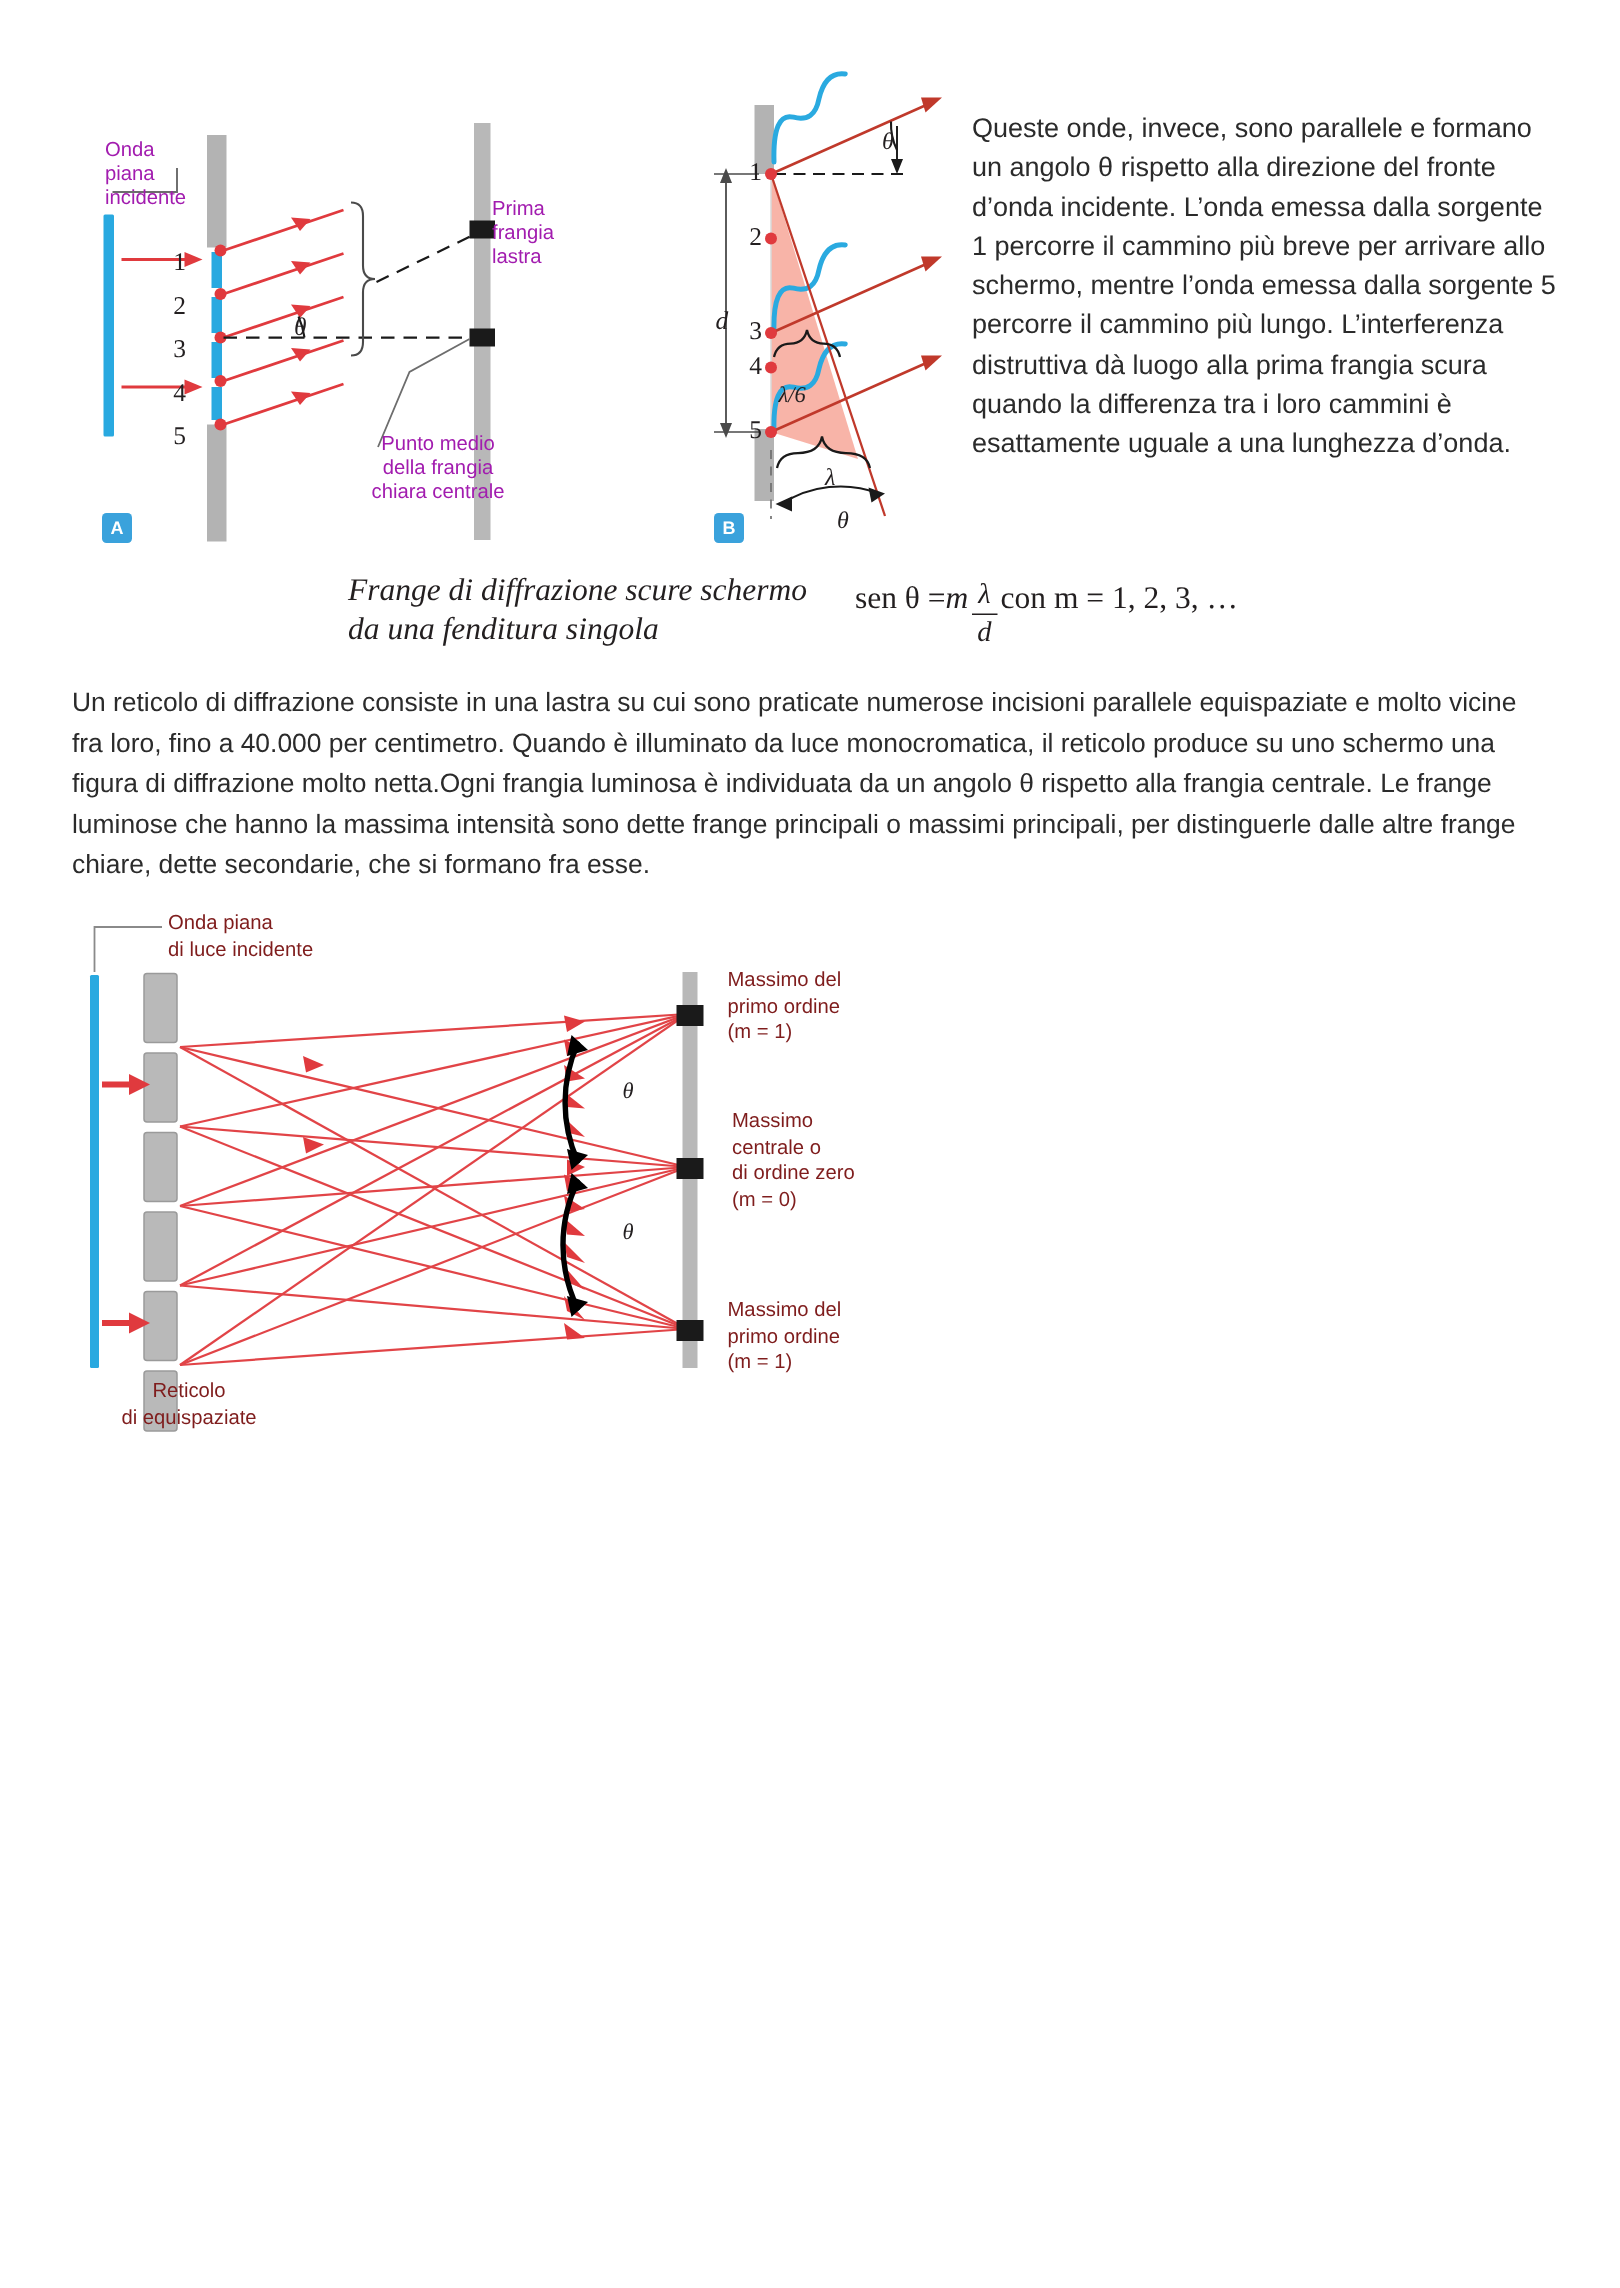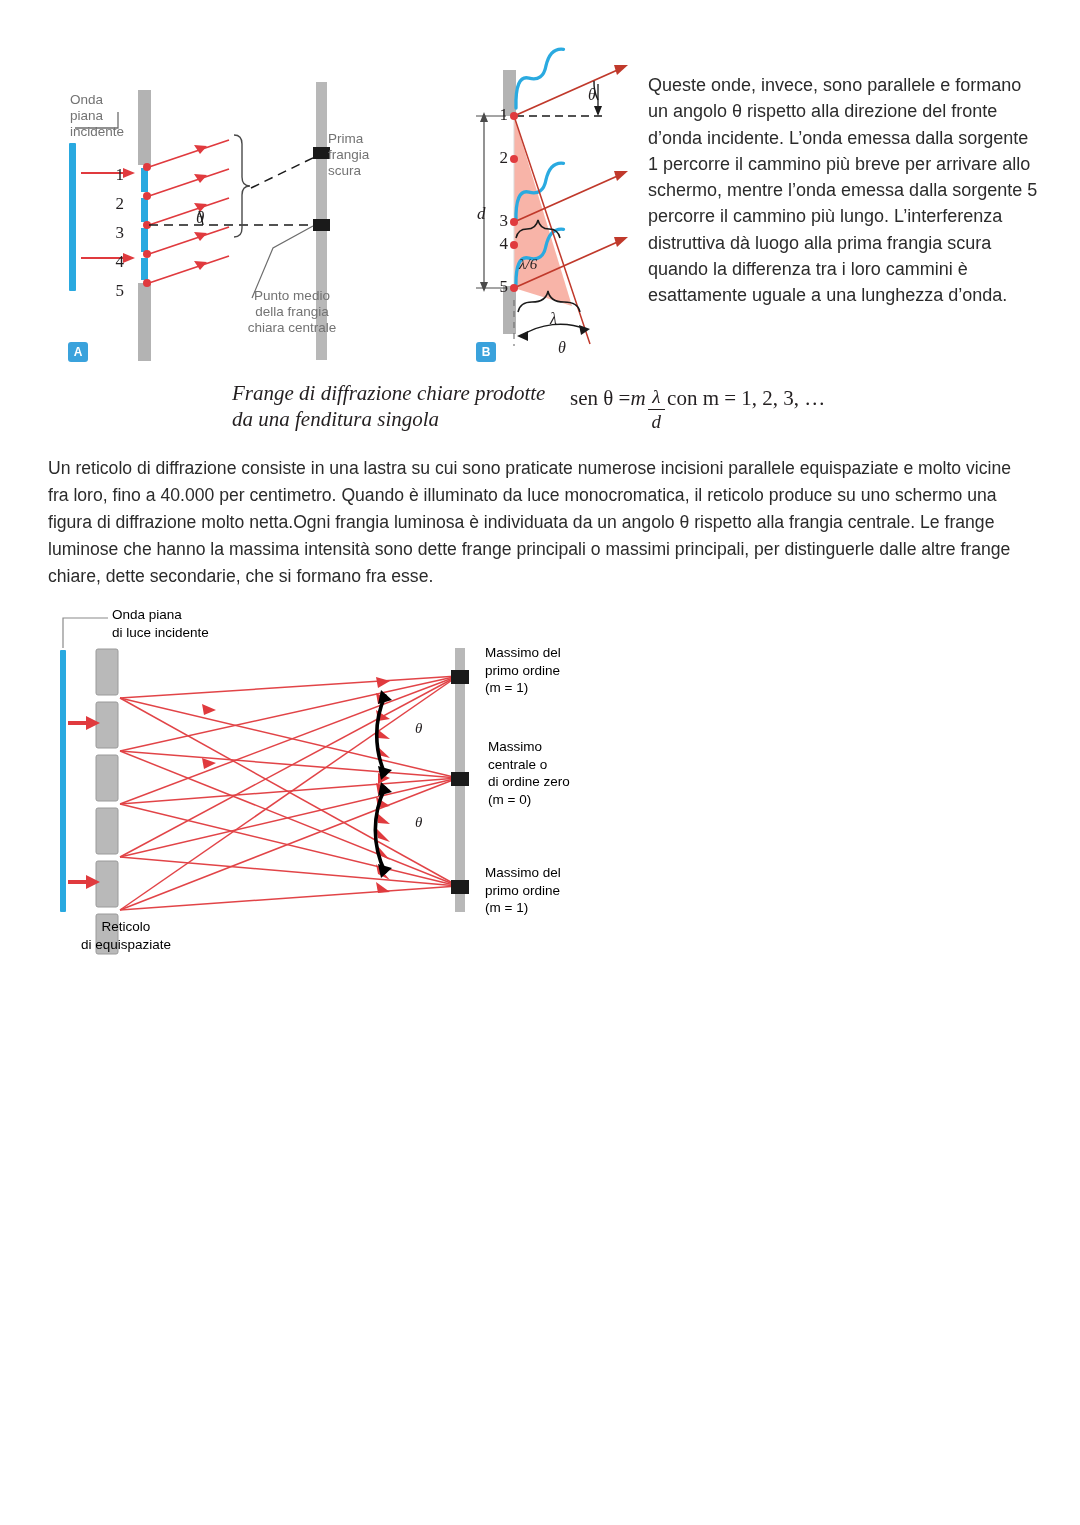--- a/index.html
+++ b/index.html
@@ -35,21 +35,21 @@
     font-weight: bold;
     line-height: 20px;
     text-align: center;
     font-family: "Liberation Sans", sans-serif;
   }
   .dlabel {
     position: absolute;
     font-family: "Liberation Sans", sans-serif;
     font-size: 13.5px;
     line-height: 16px;
-    color: #737373;
+    color: #a21caf;
     white-space: pre-line;
   }
   .dlabel.center { text-align: center; }
   .num {
     position: absolute;
     font-family: "Liberation Serif", serif;
     font-size: 17px;
     color: #231f20;
     text-align: right;
   }
@@ -119,21 +119,21 @@
   #grating-figure {
     position: absolute;
     left: 40px; top: 592px;
     width: 640px; height: 380px;
   }
   .glabel {
     position: absolute;
     font-family: "Liberation Sans", sans-serif;
     font-size: 13.5px;
     line-height: 17.5px;
-    color: #000000;
+    color: #7f1d1d;
     white-space: pre-line;
   }
   .glabel.c { text-align: center; }
   svg { display: block; overflow: visible; }
 </style>
 </head>
 <body>
 
 <div class="page">
 
@@ -198,21 +198,21 @@
       <rect x="258" y="179" width="17" height="12" fill="#1a1a1a"></rect>
 
       <polyline points="197,258 218,208 258,186" fill="none" stroke="#6d6d6d" stroke-width="1.2"></polyline>
     </svg>
 
     <div class="dlabel" style="left:70px; top:92px;">Onda
 piana
 incidente</div>
     <div class="dlabel" style="left:328px; top:131px;">Prima
 frangia
-scura</div>
+lastra</div>
     <div class="dlabel center" style="left:212px; top:288px; width:160px;">Punto medio
 della frangia
 chiara centrale</div>
     <div class="num" style="left:110px; top:165px; width:14px;">1</div>
     <div class="num" style="left:110px; top:194px; width:14px;">2</div>
     <div class="num" style="left:110px; top:223px; width:14px;">3</div>
     <div class="num" style="left:110px; top:252px; width:14px;">4</div>
     <div class="num" style="left:110px; top:281px; width:14px;">5</div>
     <div class="ital" style="position:absolute;left:196px;top:208px;font-size:17px;">θ</div>
     <div class="panel-badge" style="left:68px; top:342px;">A</div>
@@ -286,21 +286,21 @@
     <div class="ital" style="position:absolute;left:519px;top:256px;font-size:15px;">λ/6</div>
     <div class="ital" style="position:absolute;left:550px;top:310px;font-size:16px;">λ</div>
     <div class="ital" style="position:absolute;left:588px;top:86px;font-size:16px;">θ</div>
     <div class="ital" style="position:absolute;left:558px;top:339px;font-size:16px;">θ</div>
     <div class="panel-badge" style="left:476px; top:342px;">B</div>
 
     <div id="side-text">Queste onde, invece, sono parallele e formano un angolo θ rispetto alla direzione del fronte d’onda incidente. L’onda emessa dalla sorgente 1 percorre il cammino più breve per arrivare allo schermo, mentre l’onda emessa dalla sorgente 5 percorre il cammino più lungo. L’interferenza distruttiva dà luogo alla prima frangia scura quando la differenza tra i loro cammini è esattamente uguale a una lunghezza d’onda.</div>
   </div>
 
   <div id="formula-band">
-    <div id="formula-caption">Frange di diffrazione chiare prodotte da una fenditura singola</div>
+    <div id="formula-caption">Frange di diffrazione scure schermo da una fenditura singola</div>
     <div id="formula-expr">
       <span>sen θ = </span>
       <span class="ital">m</span>
       <span class="frac">
         <span class="nu ital">λ</span>
         <span class="de ital">d</span>
       </span>
       <span style="">con m = 1, 2, 3, …</span>
     </div>
   </div>

